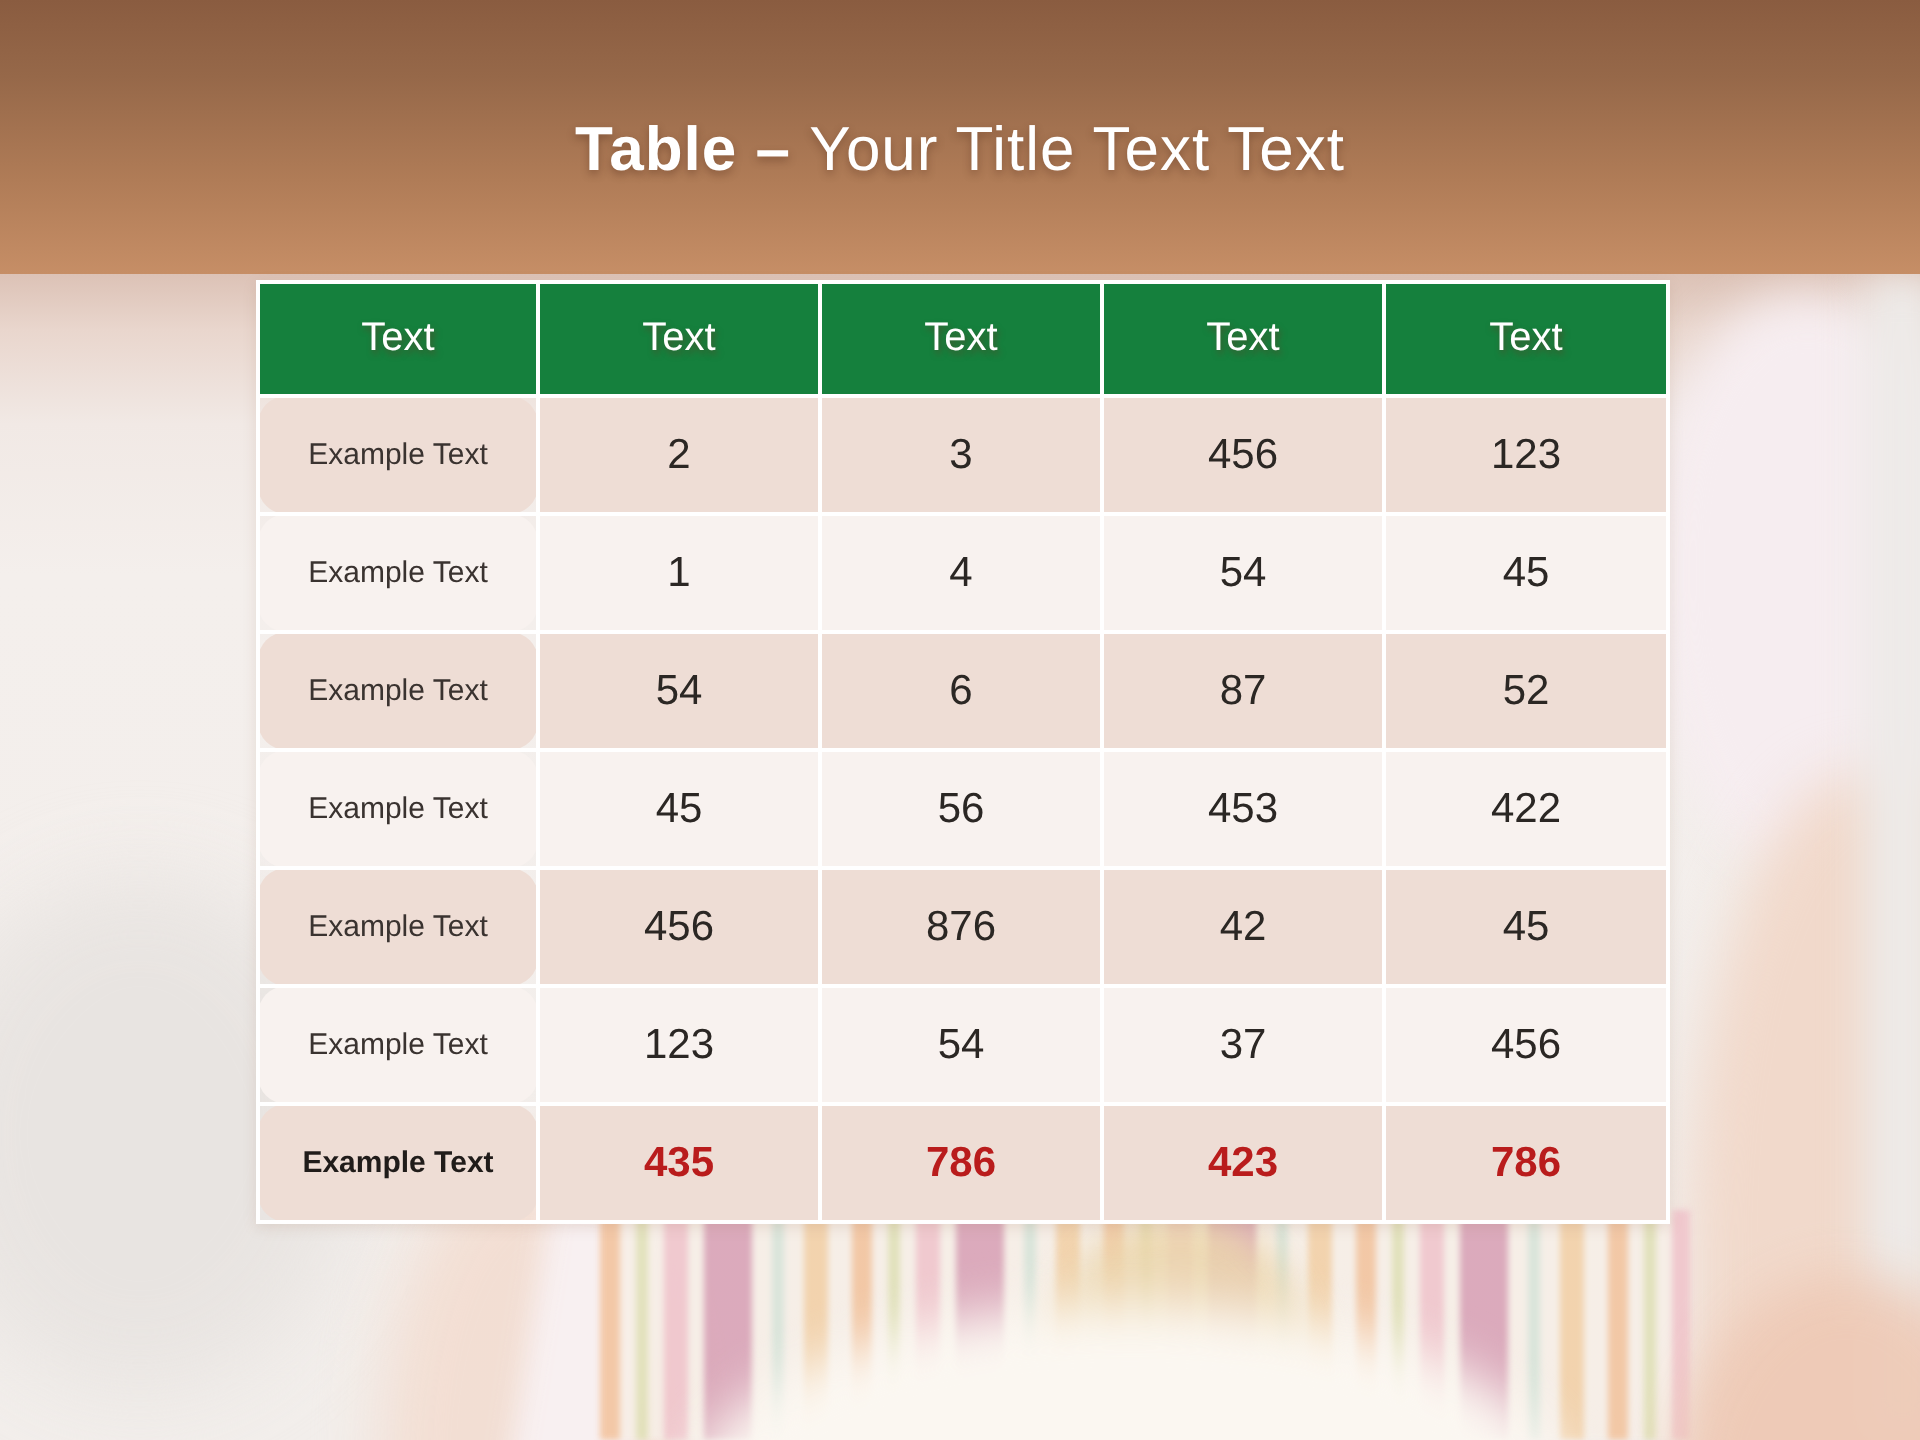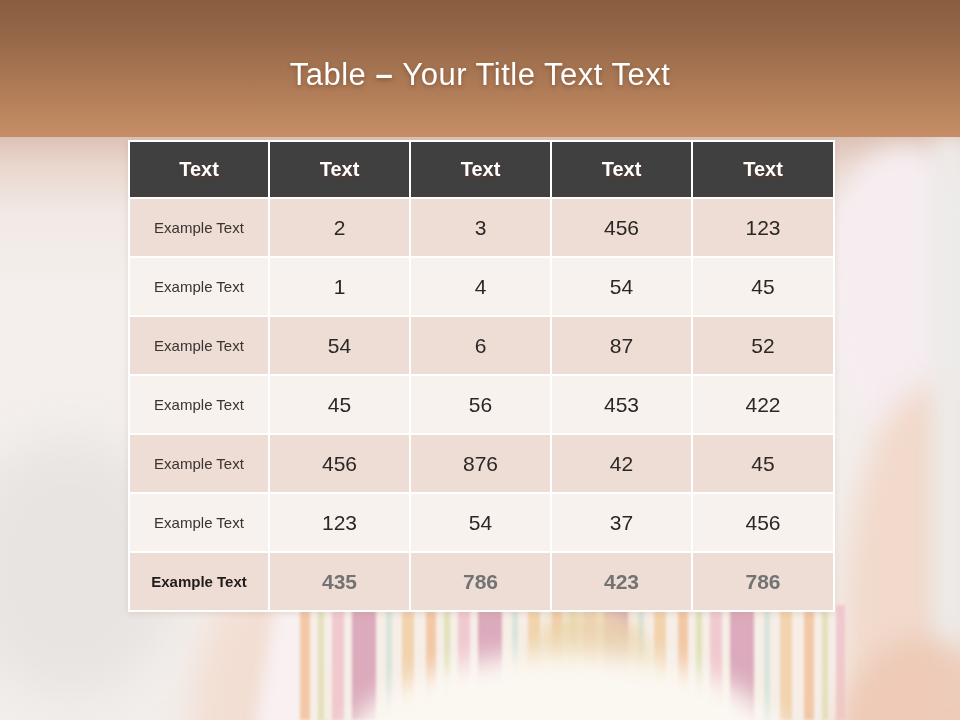--- a/index.html
+++ b/index.html
@@ -34,44 +34,44 @@
   
   .title-band{
     position:absolute;left:0;top:0;width:960px;height:137px;
     background:linear-gradient(180deg,#8a5c40 0%,#966849 28%,#b07c57 66%,#c68e66 100%);
     display:flex;align-items:center;justify-content:center;
   }
   .slide-title{
     margin:12px 0 0 0;color:#ffffff;font-size:31px;font-weight:400;letter-spacing:.5px;
     text-shadow:0 2px 4px rgba(90,50,30,.45);white-space:nowrap;
   }
-  .slide-title .t-bold{font-weight:400;}
+  .slide-title .t-bold{font-weight:700;}
   .slide-title .t-sep{font-weight:700;}
 
   
   table.data{
     position:absolute;left:128px;top:140px;width:705px;
     border-collapse:collapse;table-layout:fixed;
     box-shadow:0 2px 6px rgba(160,120,100,.18);
   }
   table.data th,table.data td{
     border:2px solid #ffffff;text-align:center;vertical-align:middle;padding:0;
   }
   table.data th{
-    height:55px;background:#404040;color:#ffffff;font-size:20px;font-weight:700;
+    height:55px;background:#15803d;color:#ffffff;font-size:20px;font-weight:400;
     text-shadow:1px 2px 3px rgba(100,55,35,.55);
   }
   table.data td{height:57px;}
   tr.band-dark td{background:#eeddd5;}
   tr.band-light td{background:#f8f2ef;}
-  td.lbl{font-size:15px;color:#3a3330;}
+  td.lbl{font-size:15px;color:#3a3330;border-radius:14px;}
   td.num{font-size:21px;color:#2b2724;}
   tr.total td{font-weight:700;}
   tr.total td.lbl{color:#201c1a;}
-  tr.total td.num{color:#737373;}
+  tr.total td.num{color:#b91c1c;}
 </style>
 </head>
 <body>
 
 <div class="slide">
 
   <div class="photo">
     <div class="shape blob-left"></div>
     <div class="shape sleeve-right"></div>
     <div class="shape arm-right"></div>

